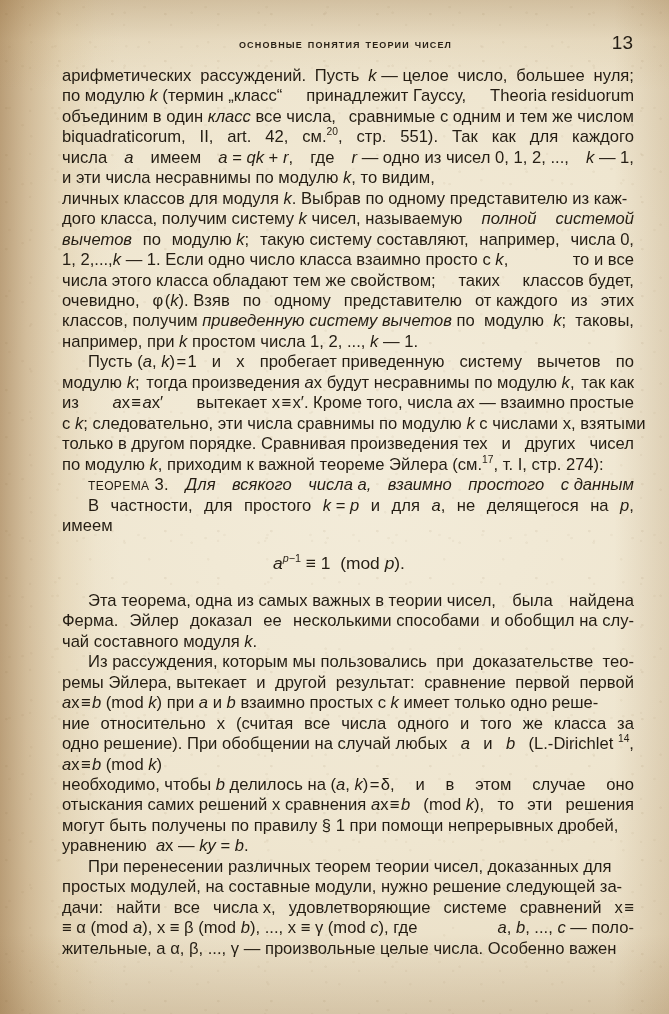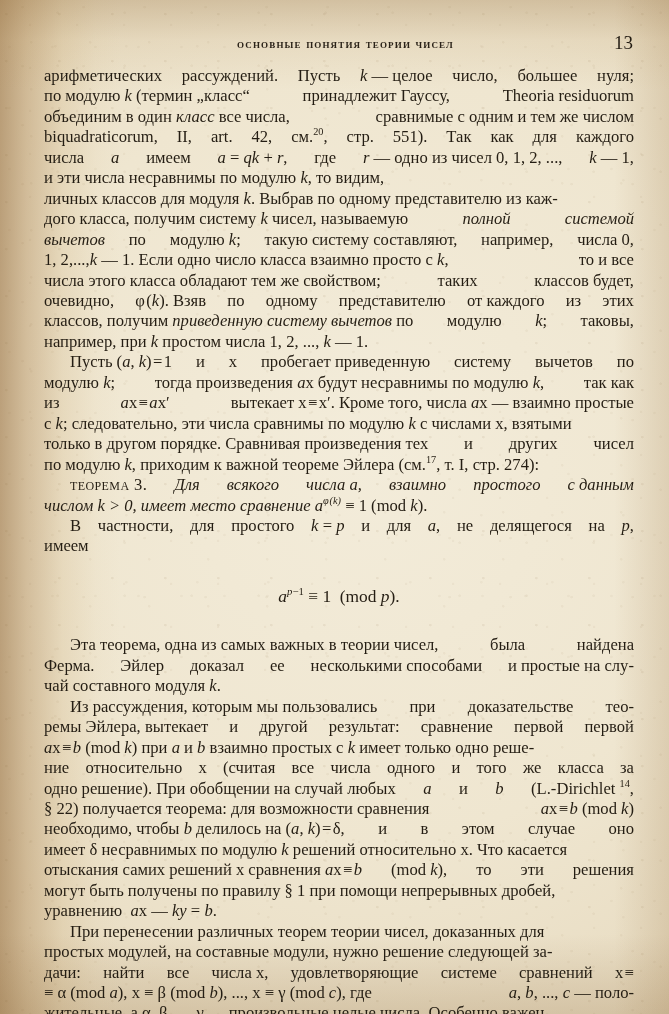--- a/index.html
+++ b/index.html
@@ -7,21 +7,21 @@
     padding: 0;
     background: #6b6b6b;
   }
 
   .page {
     position: relative;
     width: 669px;
     height: 1014px;
     overflow: hidden;
     background: #fca5a5;
-    font-family: Liberation Serif, serif;
+    font-family: Liberation Sans, sans-serif;
     color: #221b12;
   }
 
   
   .paper-base {
     position: absolute;
     inset: 0;
     background:
       radial-gradient(ellipse 120% 85% at 55% 45%,
         #f3ecda 0%, #efe6d0 45%, #e8dcc2 72%, #ded0b2 100%);
@@ -127,20 +127,21 @@
 
   .para {
     margin: 0;
     text-indent: 0;
   }
   .para + .para { margin-top: 0; }
 
   .line {
     display: block;
     white-space: nowrap;
+    margin-left: 18px;
   }
   
   .line.j {
     display: flex;
     justify-content: space-between;
   }
   .line.j > span { white-space: pre; }
   .line.last { display: block; }
 
   .ind { display: inline-block; width: 26px; }
@@ -155,21 +156,21 @@
 
   sup {
     font-size: 0.62em;
     vertical-align: super;
     line-height: 0;
   }
 
   .formula {
     text-align: center;
     font-size: 17.4px;
-    margin: 12px;
+    margin: 0;
     padding: 0;
   }
   .gap-md { height: 17px; }
 </style>
 </head>
 <body>
 
 <div class="page">
   <div class="paper-base"></div>
   <div class="paper-left-shadow"></div>
@@ -311,21 +312,20 @@
       <p class="para">
         <span class="line j">
             <span><span class="ind"></span><span class="sc">ТЕОРЕМА 3.</span></span>
             <span><i>Для</i></span>
             <span><i>всякого</i></span>
             <span><i>числа a,</i></span>
             <span><i>взаимно</i></span>
             <span><i>простого</i></span>
             <span><i>с данным</i></span>
           </span>
-        <span class="line last"><i>числом k &gt; 0, имеет место сравнение a</i><sup><i>φ (k)</i></sup> ≡ 1 (mod <i>k</i>).</span>
       </p>
 
       <p class="para">
         <span class="line j">
             <span><span class="ind"></span>В</span>
             <span>частности,</span>
             <span>для</span>
             <span>простого</span>
             <span><i>k</i> = <i>p</i></span>
             <span>и</span>
@@ -350,21 +350,21 @@
             <span><span class="ind"></span>Эта теорема, одна из самых важных в теории чисел,</span>
             <span>была</span>
             <span>найдена</span>
           </span>
         <span class="line j">
             <span>Ферма.</span>
             <span>Эйлер</span>
             <span>доказал</span>
             <span>ее</span>
             <span>несколькими способами</span>
-            <span>и простые на слу-</span>
+            <span>и обобщил на слу-</span>
           </span>
         <span class="line last">чай составного модуля <i>k</i>.</span>
       </p>
 
       <p class="para">
         <span class="line j">
             <span><span class="ind"></span>Из рассуждения, которым мы пользовались</span>
             <span>при</span>
             <span>доказательстве</span>
             <span>тео-</span>
@@ -396,33 +396,29 @@
             <span>за</span>
           </span>
         <span class="line j">
             <span>одно решение). При обобщении на случай любых</span>
             <span><i>a</i></span>
             <span>и</span>
             <span><i>b</i></span>
             <span>(L.-Dirichlet <sup>14</sup>,</span>
           </span>
         <span class="line j">
-            <span>§ 22) получается теорема: для возможности сравнения</span>
             <span><i>a</i>x ≡ <i>b</i> (mod <i>k</i>)</span>
           </span>
         <span class="line j">
             <span>необходимо, чтобы <i>b</i> делилось на (<i>a</i>, <i>k</i>) = δ,</span>
             <span>и</span>
             <span>в</span>
             <span>этом</span>
             <span>случае</span>
             <span>оно</span>
-          </span>
-        <span class="line j">
-            <span>имеет δ несравнимых по модулю <i>k</i> решений относительно x. Что касается</span>
           </span>
         <span class="line j">
             <span>отыскания самих решений x сравнения <i>a</i>x ≡ <i>b</i></span>
             <span>(mod <i>k</i>),</span>
             <span>то</span>
             <span>эти</span>
             <span>решения</span>
           </span>
         <span class="line j">
             <span>могут быть получены по правилу § 1 при помощи непрерывных дробей,</span>

